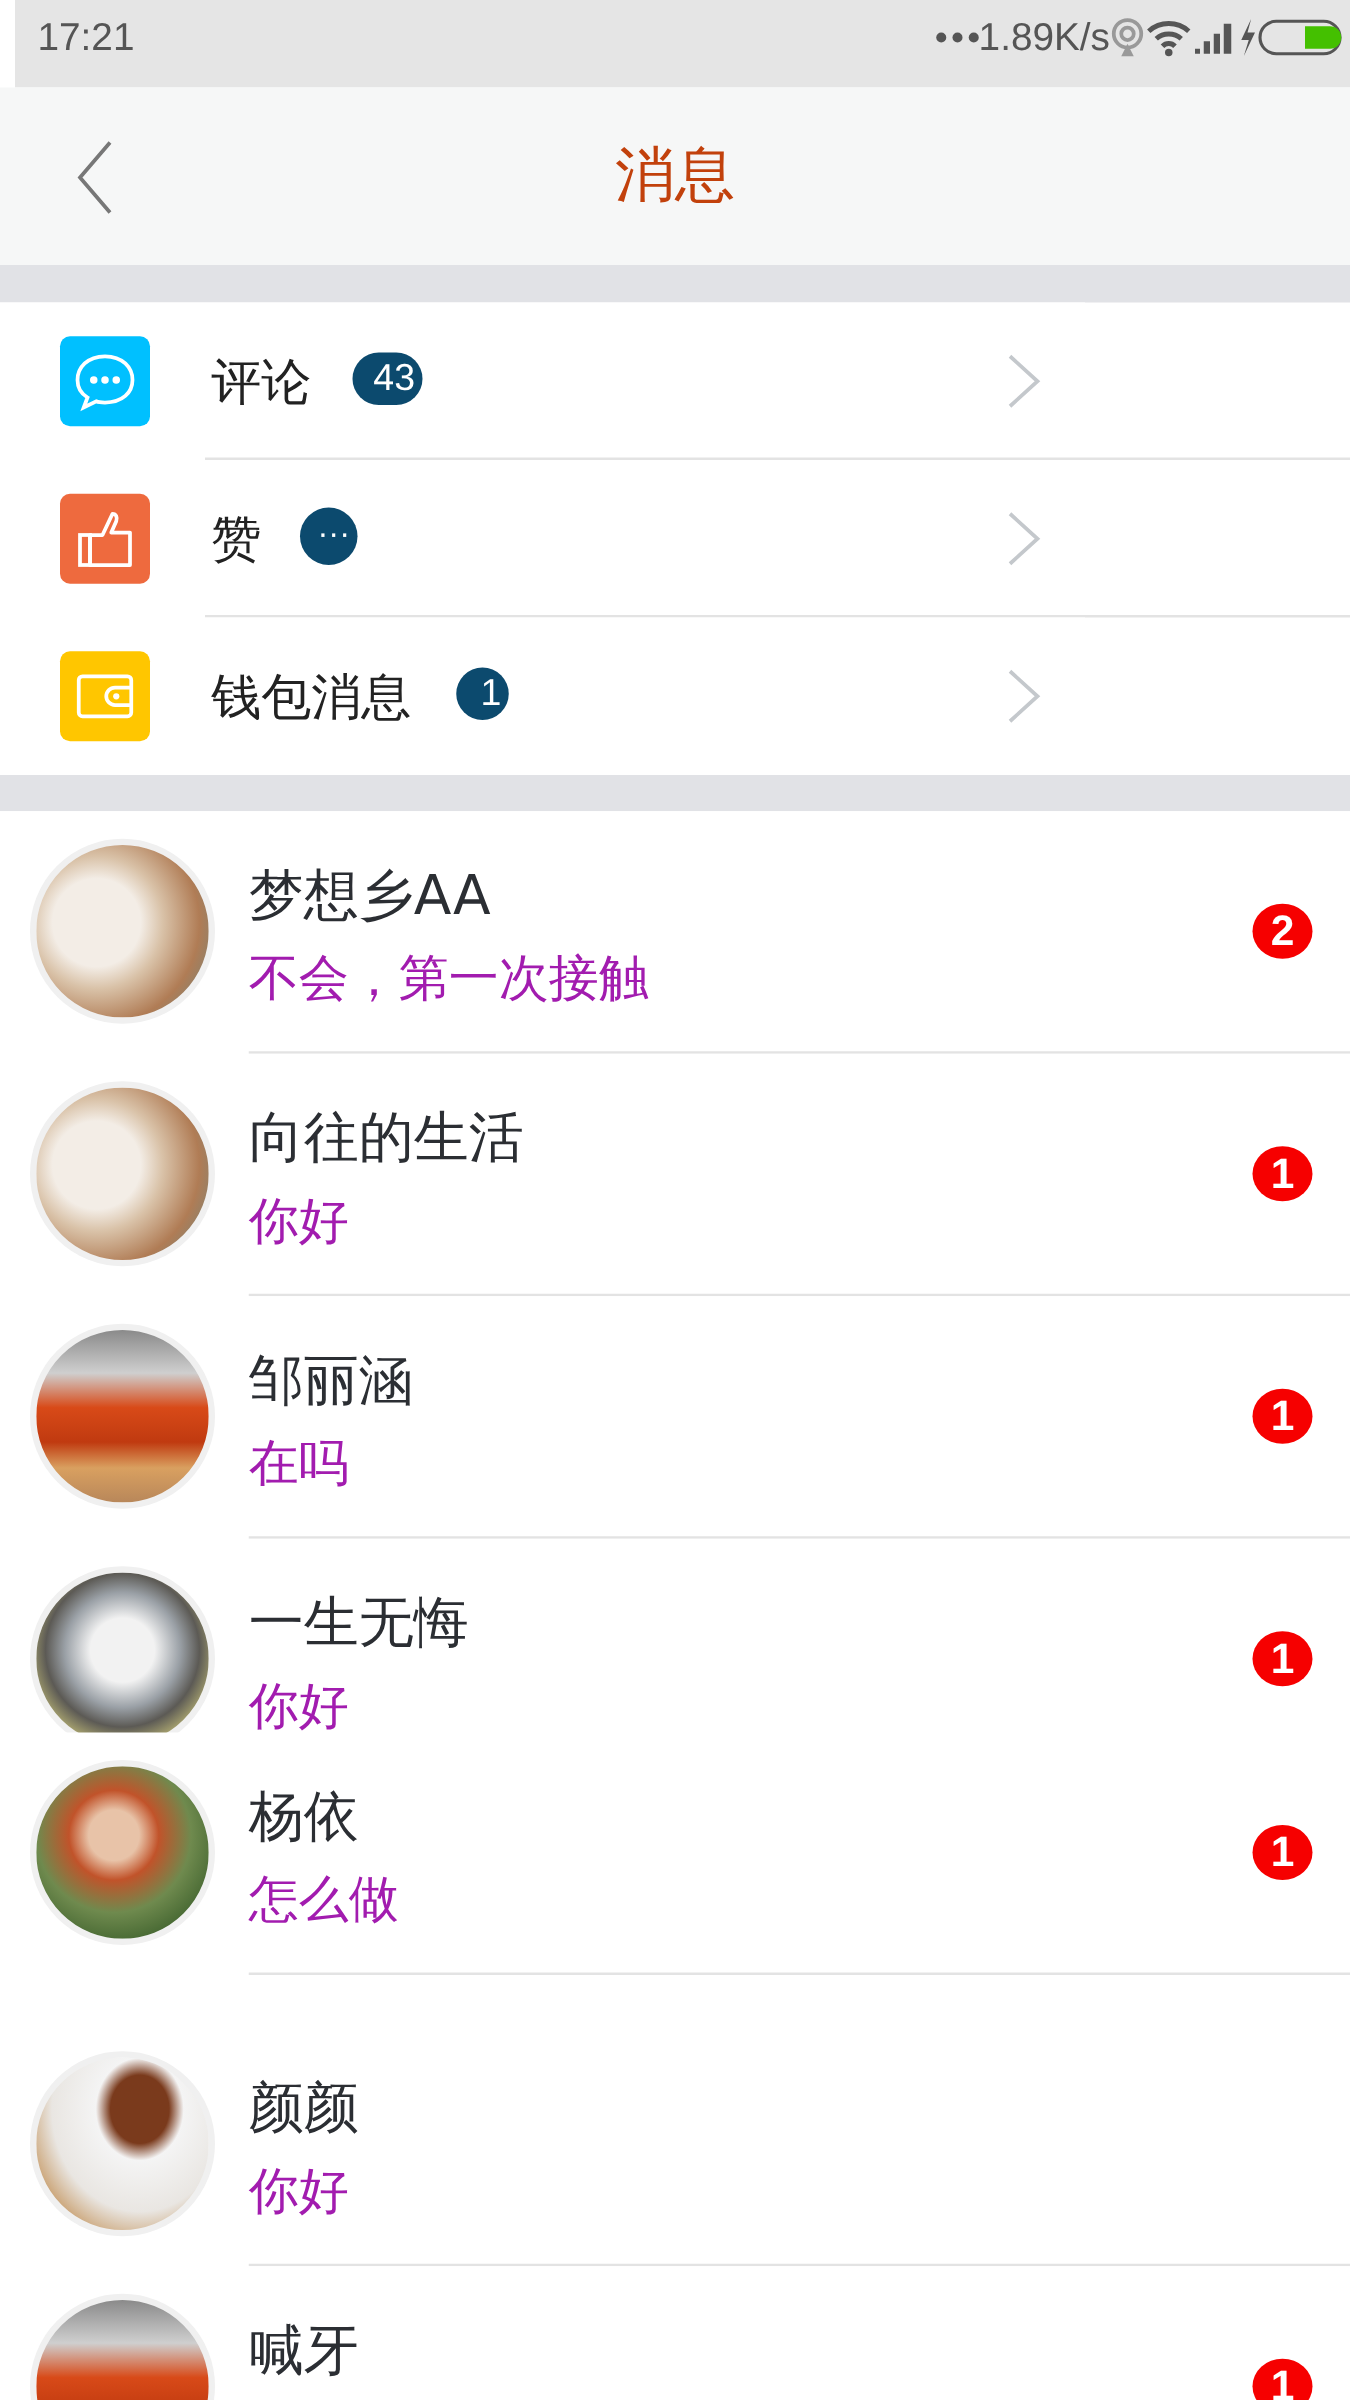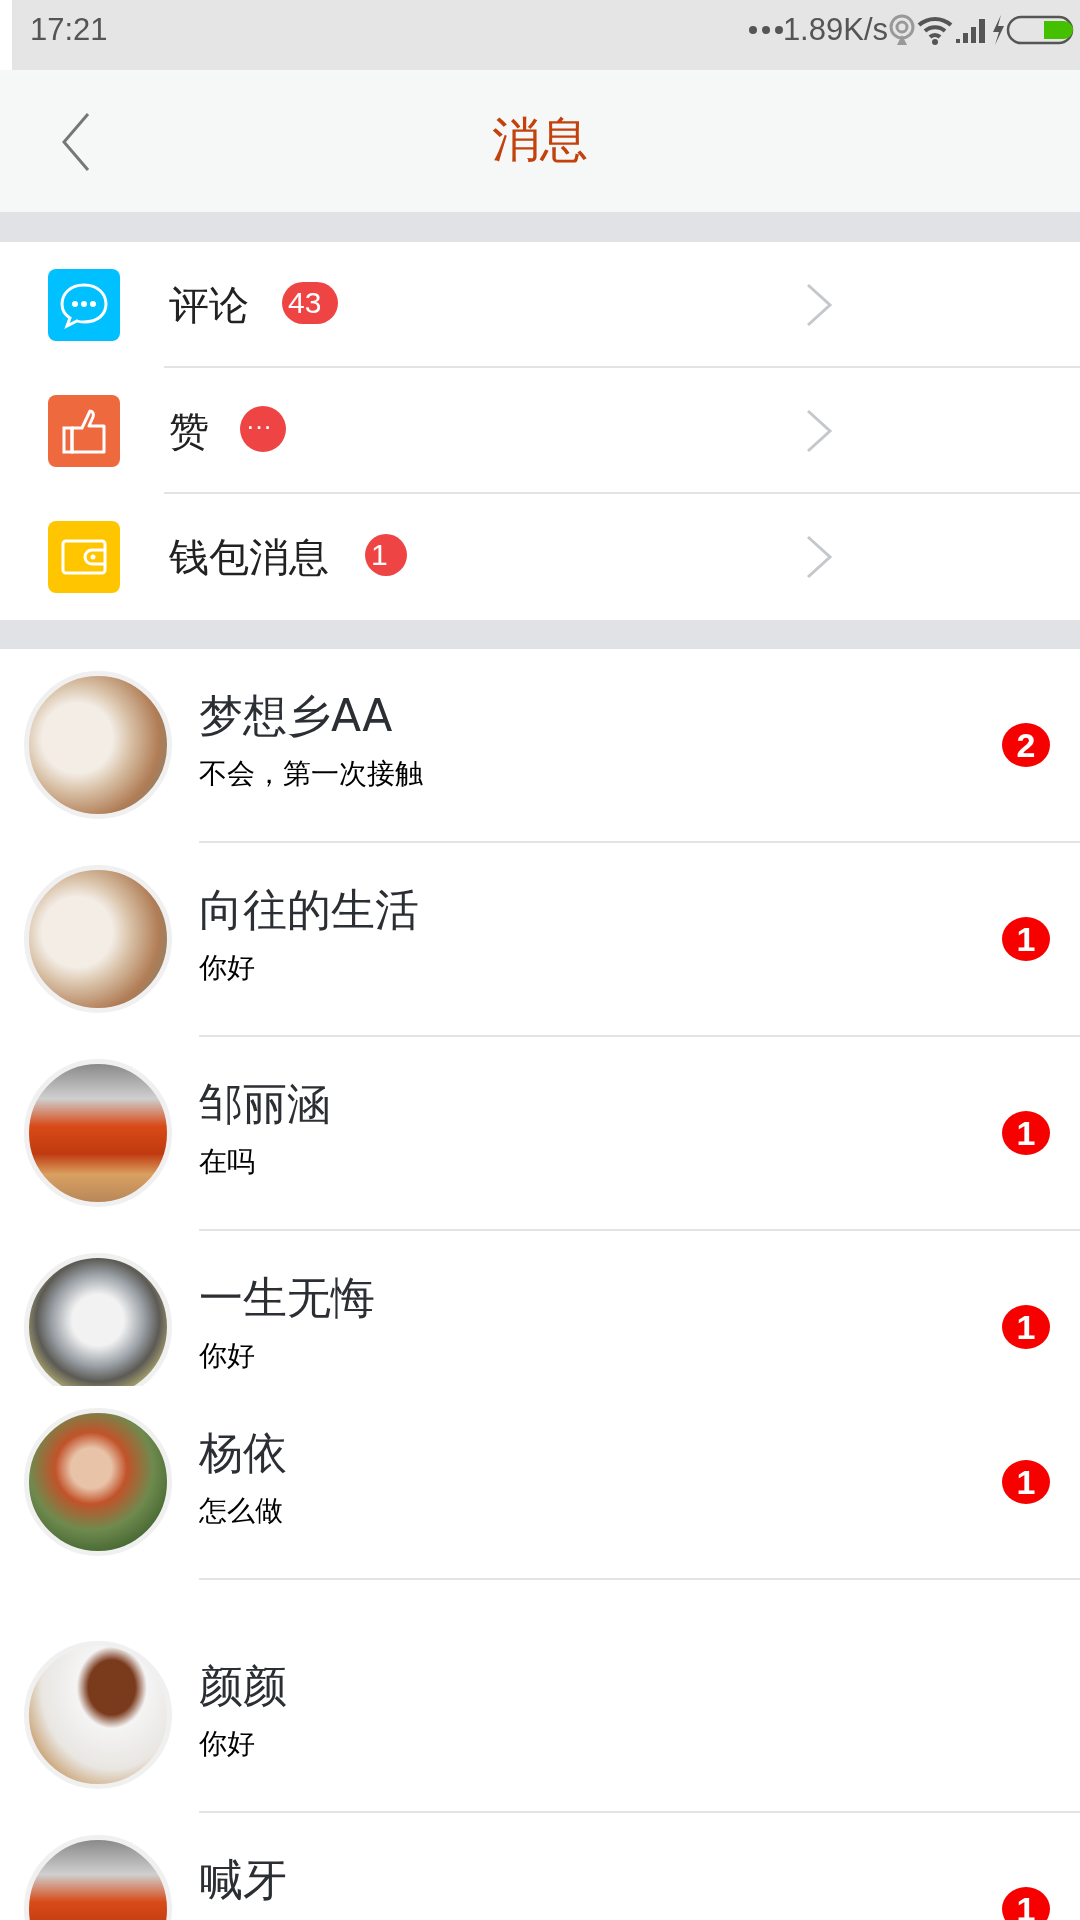--- a/index.html
+++ b/index.html
@@ -12,27 +12,27 @@
   .sb-dots { display:flex; gap:5px; }
   .sb-dots span { width:8px; height:8px; border-radius:50%; background:#555; display:block; }
   .navbar { position:absolute; left:0; top:70px; width:1080px; height:142px; background:#f6f7f7; }
   .back { position:absolute; left:52px; top:36px; width:60px; height:70px; }
   .title { position:absolute; left:0; right:0; top:38px; text-align:center; font-size:48px; color:#c2410c; }
   .band { position:absolute; left:0; width:1080px; background:#e1e2e6; }
   .menu-row { position:absolute; left:0; width:868px; height:126px; background:#fff; }
   .tile { position:absolute; left:48px; top:27px; width:72px; height:72px; border-radius:8px; }
   .menu-label { position:absolute; left:169px; top:36px; font-size:40px; color:#222; white-space:nowrap; }
   .menu-badge { position:absolute; top:40px; height:42px; min-width:42px; padding:0 6px; box-sizing:border-box; border-radius:21px;
-                background:#ef4444; color:#fff; font-size:30px; line-height:42px; text-align:left; font-family:"Liberation Sans",sans-serif; }
+                background:#0c4a6e; color:#fff; font-size:30px; line-height:42px; text-align:right; font-family:"Liberation Sans",sans-serif; }
   .chev { position:absolute; right:34px; top:40px; width:30px; height:46px; }
   .sep { position:absolute; left:164px; right:0; height:2px; background:#e3e3e3; }
   .conv { position:absolute; left:0; width:1080px; height:194px; background:#fff; }
   .avatar { position:absolute; left:24px; top:22px; width:148px; height:148px; border-radius:50%; box-sizing:border-box; border:5px solid #f0f0f0; overflow:hidden; }
   .conv-name { position:absolute; left:199px; top:38px; font-size:44px; color:#2b2e33; white-space:nowrap; }
-  .conv-preview { position:absolute; left:199px; top:106px; font-size:28px; color:#000000; white-space:nowrap; }
+  .conv-preview { position:absolute; left:199px; top:106px; font-size:40px; color:#a21caf; white-space:nowrap; }
   .conv-badge { position:absolute; left:1002px; top:74px; width:48px; height:44px; border-radius:50%; background:#f60000; color:#fff;
                 font-size:34px; line-height:44px; text-align:center; font-family:"Liberation Sans",sans-serif; font-weight:bold; }
   .conv-sep { position:absolute; left:199px; right:0; bottom:0; height:2px; background:#e3e3e3; }
 </style>
 </head>
 <body>
 
 <div class="statusbar">
   <span class="sb-time">17:21</span>
   <div class="sb-right">

